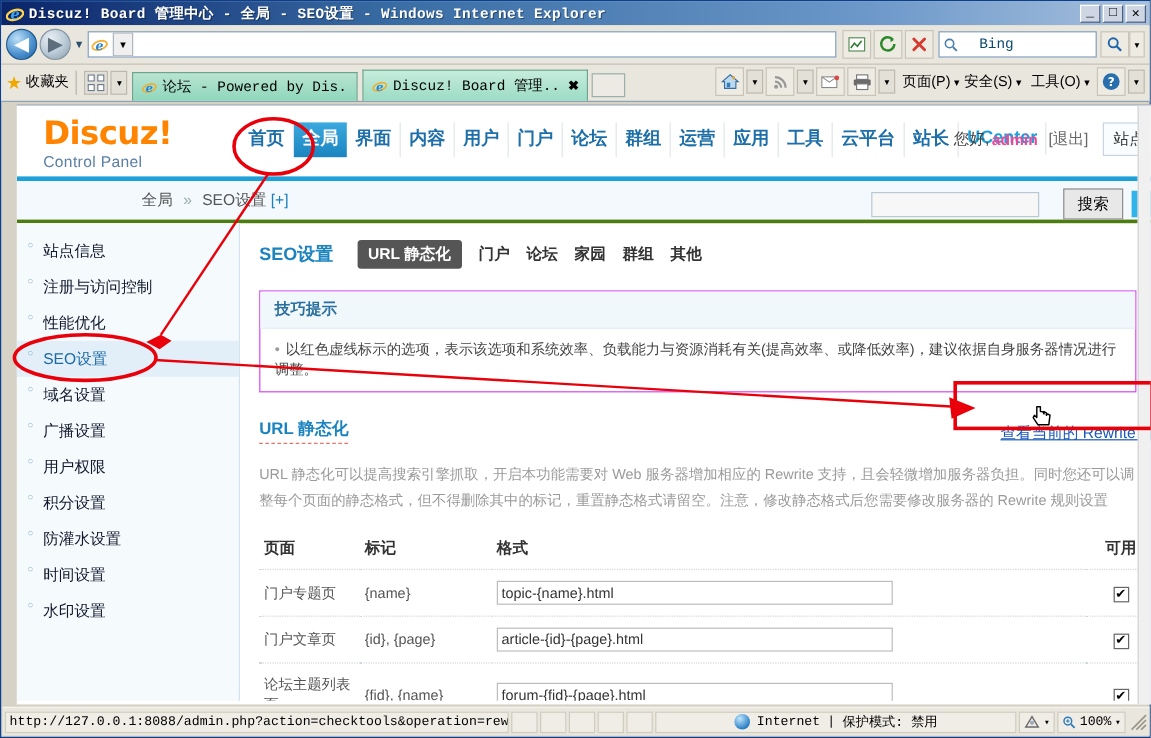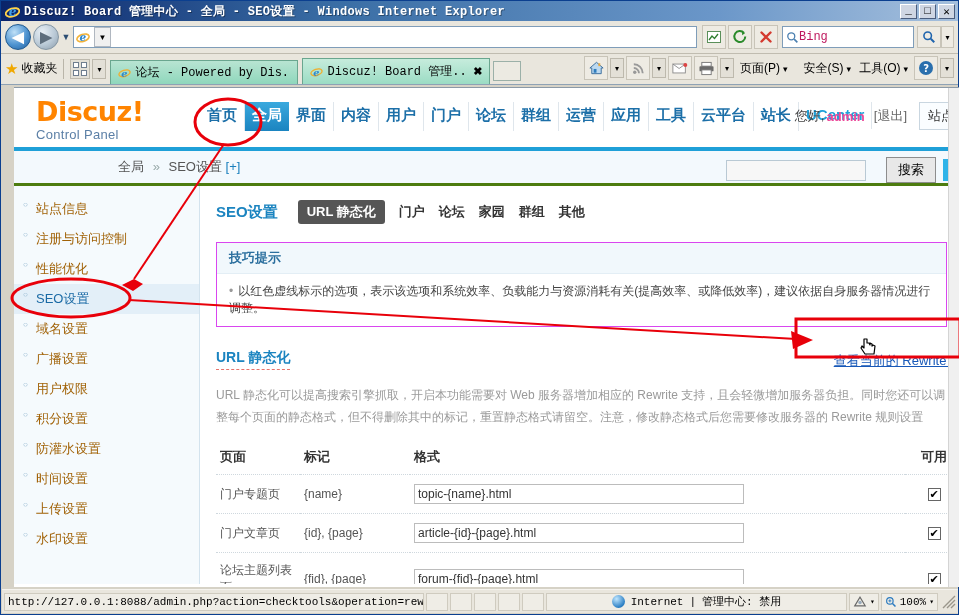--- a/index.html
+++ b/index.html
@@ -53,21 +53,21 @@
   .addrtext { flex:1; font-family:"Liberation Mono", monospace; font-size:12px; color:#000;
     white-space:nowrap; overflow:hidden; }
   .addrtext .dim { color:#808080; }
   .addr-caret { width:17px; height:20px; border:1px solid #b0b7c0; background:#f0f0f0;
     display:flex; align-items:center; justify-content:center; font-size:8px; cursor:pointer; }
   .tbbtn { width:24px; height:24px; border:1px solid transparent; margin-left:2px;
     display:flex; align-items:center; justify-content:center; cursor:pointer;
     background:#eeebe3; border-color:#c8c4b8; }
   .searchbox { width:132px; height:22px; background:#fff; border:1px solid #7f9db9;
     display:flex; align-items:center; padding:0 3px; margin-left:4px; }
-  .searchbox .ph { font-family:"Liberation Mono",monospace; font-size:12px; color:#be185d; margin-left:0; }
+  .searchbox .ph { font-family:"Liberation Mono",monospace; font-size:12px; color:#0c4a6e; margin-left:17px; }
   .sgo { width:24px; height:22px; border:1px solid #c8c4b8; background:#eeebe3;
     display:flex; align-items:center; justify-content:center; margin-left:3px; cursor:pointer; }
   .sgo2 { width:13px; height:22px; border:1px solid #c8c4b8; background:#eeebe3;
     display:flex; align-items:center; justify-content:center; font-size:8px; cursor:pointer; }
 
   
   .tabrow { height:31px; background:#e9e6dd; display:flex; align-items:flex-end;
     padding:0 4px; border-bottom:1px solid #8ea2b5; }
   .fav { display:flex; align-items:center; height:25px; margin-bottom:3px; cursor:pointer; }
   .fav .star { color:#f0a800; font-size:15px; margin-right:3px; }
@@ -127,21 +127,21 @@
     padding:3px 11px; font-size:13px; cursor:pointer; }
   .dz-search .bluebox { margin-left:7px; width:20px; height:22px; background:#2fb3e8;
     color:#fff; font-size:12px; display:flex; align-items:center; justify-content:center;
     cursor:pointer; }
 
   
   .dz-body { display:flex; height:398px; }
   .dz-side { width:186px; flex:none; background:#f5fafd; border-right:1px solid #d3e3ee;
     position:relative; }
   .dz-side ul { list-style:none; margin:0; padding:8px 0 0 0; }
-  .dz-side li { font-size:13px; color:#a16207; padding:6px 0 6px 22px; position:relative;
+  .dz-side li { font-size:13px; color:#0f172a; padding:6px 0 6px 22px; position:relative;
     cursor:pointer; }
   .dz-side li::before { content:"○"; position:absolute; left:9px; top:6px; font-size:8px; color:#8fb4cd; }
   .dz-side li.sel { background:#e3eff8; color:#1a6aa5; }
 
   .dz-main { flex:1; padding:14px 0 0 16px; position:relative; overflow:hidden; }
   .dz-tabs { display:flex; align-items:center; gap:14px; margin-bottom:18px; }
   .dz-tabs .h { font-size:15px; font-weight:bold; color:#1b84c0; margin-right:6px; }
   .dz-tabs .tb { font-size:13px; font-weight:bold; color:#333; cursor:pointer; }
   .dz-tabs .tb.on { background:#555; color:#fff; padding:3px 9px; border-radius:3px; }
 
@@ -335,21 +335,21 @@
           <rect x="4" y="1.5" width="10" height="4" fill="#fff" stroke="#777"></rect>
           <rect x="1.5" y="5.5" width="15" height="5.5" rx="1" fill="#6b6b6b"></rect>
           <rect x="4" y="9.5" width="10" height="5" fill="#fff" stroke="#777"></rect>
         </svg>
     </span>
     <span class="cbtn" style="margin-bottom:6px">▾</span>
     <span class="fav" style="margin-left:6px">
       <span class="lbl">页面(P)</span>
       <span class="lbl" style="margin-left:3px;font-size:9px">▾</span>
     </span>
-    <span class="fav" style="margin-left:16px">
+    <span class="fav" style="margin-left:4px">
       <span class="lbl">安全(S)</span>
       <span class="lbl" style="margin-left:3px;font-size:9px">▾</span>
     </span>
     <span class="fav" style="margin-left:8px">
       <span class="lbl">工具(O)</span>
       <span class="lbl" style="margin-left:3px;font-size:9px">▾</span>
     </span>
     <span class="tbbtn" style="margin-bottom:4px;margin-left:6px">
       <svg width="16" height="16" viewBox="0 0 16 16">
           <circle cx="8" cy="8" r="7" fill="#2a6fad"></circle>
@@ -411,21 +411,20 @@
           <li>站点信息</li>
           <li>注册与访问控制</li>
           <li>性能优化</li>
           <li class="sel">SEO设置</li>
           <li>域名设置</li>
           <li>广播设置</li>
           <li>用户权限</li>
           <li>积分设置</li>
           <li>防灌水设置</li>
           <li>时间设置</li>
-          <li>上传设置</li>
           <li>水印设置</li>
         </ul>
 
       </div>
 
       <div class="dz-main">
 
         <div class="dz-tabs">
           <span class="h">SEO设置</span>
           <span class="tb on">URL 静态化</span>
@@ -468,21 +467,21 @@
               <td class="col-av"><span class="ck">✔</span></td>
             </tr>
             <tr>
               <td>门户文章页</td>
               <td>{id}, {page}</td>
               <td class="fmtv"><input type="text" value="article-{id}-{page}.html" style=""></td>
               <td class="col-av"><span class="ck">✔</span></td>
             </tr>
             <tr>
               <td>论坛主题列表页</td>
-              <td>{fid}, {page}</td>
+              <td>{fid}, {name}</td>
               <td class="fmtv"><input type="text" value="forum-{fid}-{page}.html" style=""></td>
               <td class="col-av"><span class="ck">✔</span></td>
             </tr>
 
           </tbody>
         </table>
       </div>
 
       <div class="inner-sb"></div>
     </div>
@@ -511,21 +510,21 @@
     <span class="sb-url">http://127.0.0.1:8088/admin.php?action=checktools&amp;operation=rewrite&amp;fram</span>
     <span class="sb-cell"></span>
     <span class="sb-cell"></span>
     <span class="sb-cell"></span>
     <span class="sb-cell"></span>
     <span class="sb-cell"></span>
     <span class="sb-zone">
       <span class="globe"></span>
       <span>Internet</span>
       <span>|</span>
-      <span>管理中心: 禁用</span>
+      <span>保护模式: 禁用</span>
     </span>
     <span class="sb-right">
       <span class="sb-btn">
         <svg width="14" height="13" viewBox="0 0 16 14">
             <path d="M2 12 L8 2 L14 12 Z" fill="none" stroke="#6a6a6a" stroke-width="1.3"></path>
             <circle cx="8" cy="8" r="2" fill="#9ab"></circle>
           </svg>
         <span style="font-size:8px">▾</span>
       </span>
       <span class="sb-btn">

